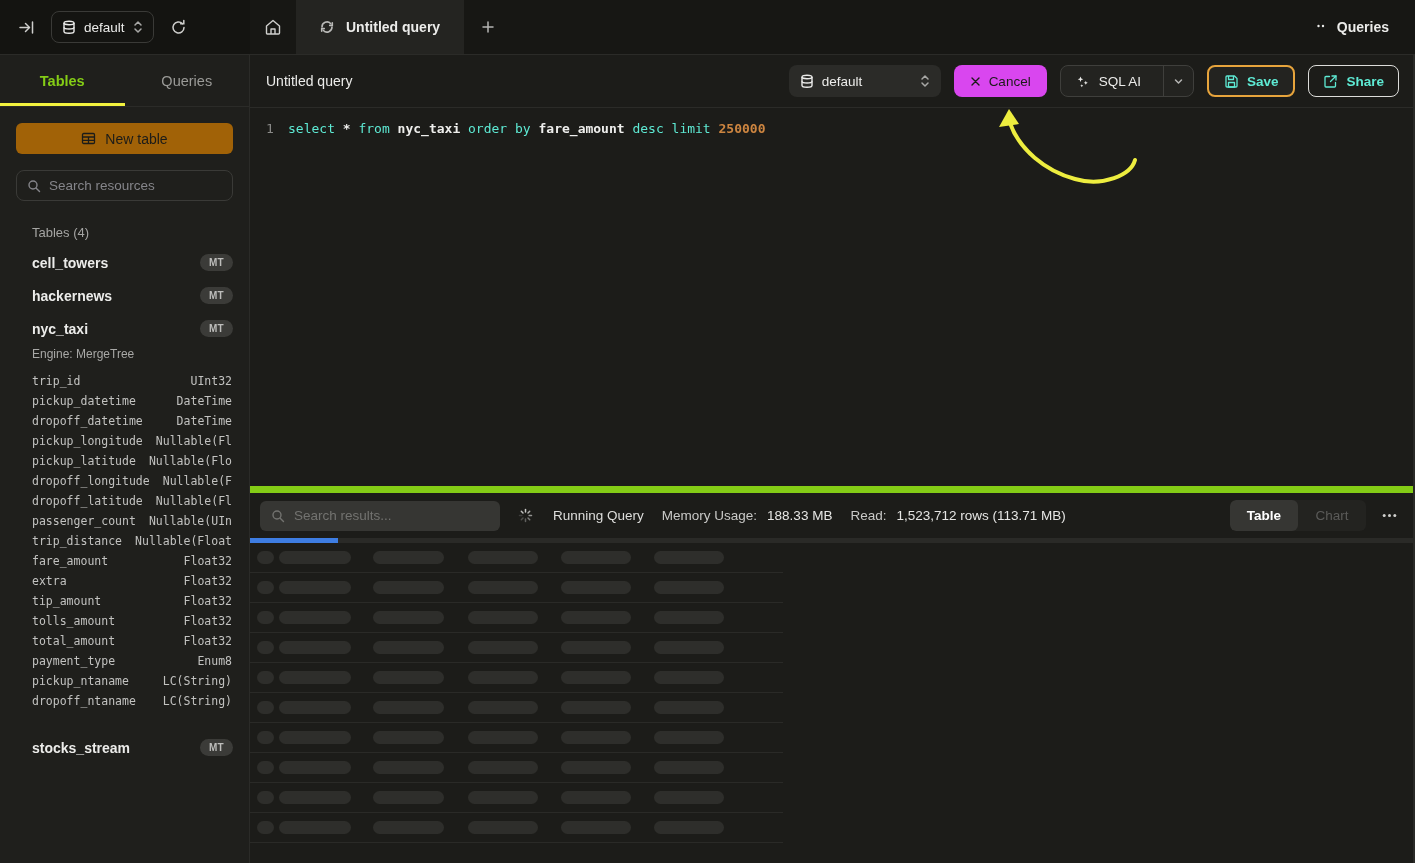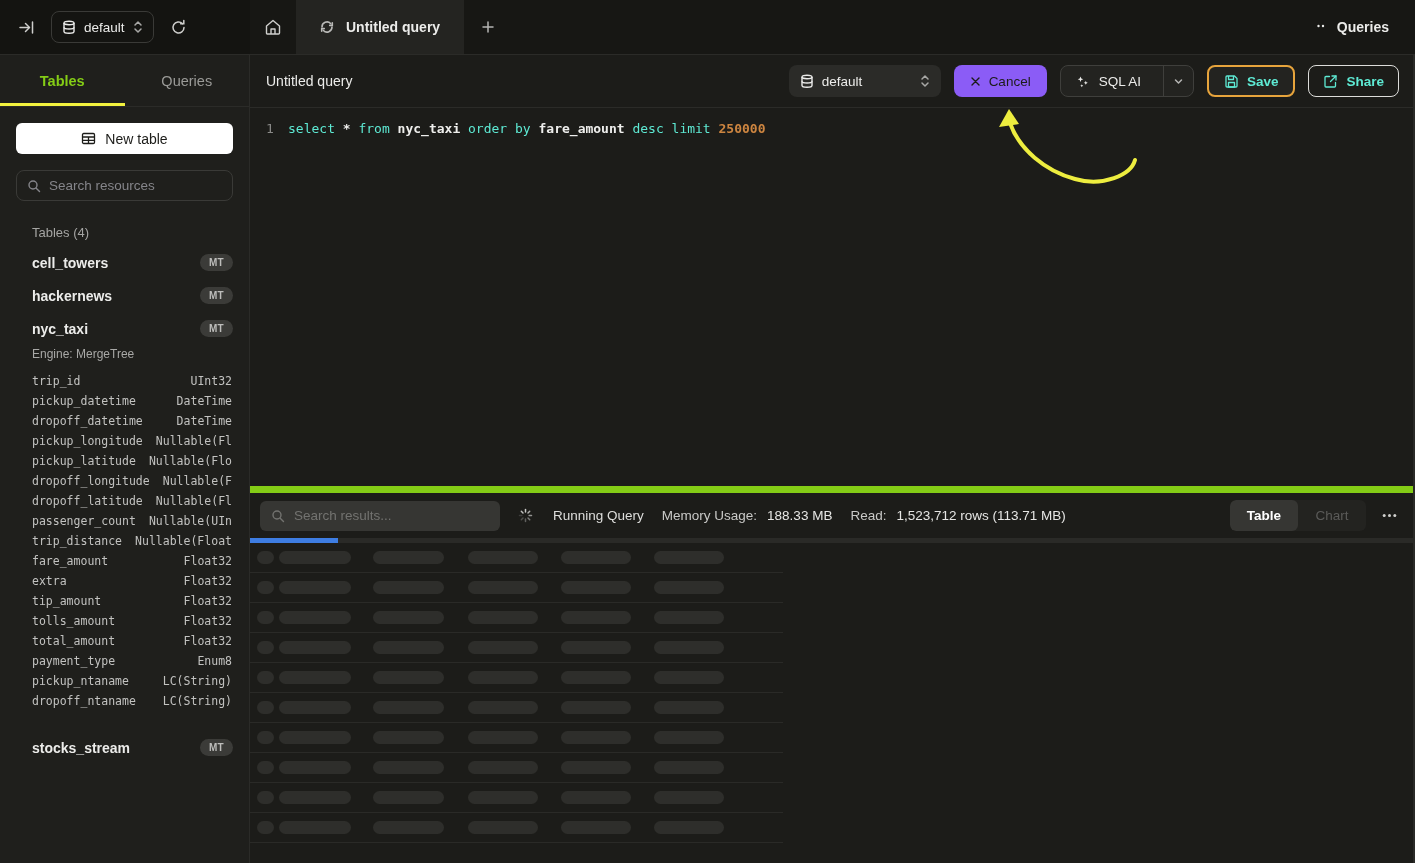--- a/index.html
+++ b/index.html
@@ -22,42 +22,42 @@
   .query-tab .spin { color:#b9b9b7; }
   .newtab-btn { width:48px; display:flex; align-items:center; justify-content:center; color:#b5b5b3; cursor:pointer; font-size:18px; }
   .topbar-right { display:flex; align-items:center; gap:9px; padding-right:26px; margin-left:auto; color:#ececea; font-size:14px; font-weight:700; cursor:pointer; }
 
   
   .sidebar { position:absolute; top:55px; left:0; width:250px; bottom:0; background:#1f1f1c; border-right:1px solid #2b2b28; overflow:hidden; }
   .sidebar-tabs { height:52px; display:flex; border-bottom:1px solid #2b2b28; }
   .sidebar-tab { flex:1; display:flex; align-items:center; justify-content:center; font-size:14.5px; color:#9a9a97; cursor:pointer; position:relative; font-weight:400; }
   .sidebar-tab.active { color:#84cc16; font-weight:700; }
   .sidebar-tab.active::after { content:""; position:absolute; left:0; right:0; bottom:0; height:3px; background:#f2f23e; }
-  .new-table-btn { margin:16px; width:217px; height:31px; display:flex; align-items:center; justify-content:center; gap:9px; background:#ffffff; color:#1c1c19; border:none; border-radius:6px; font-size:14px; font-weight:400; cursor:pointer; font-family:"Liberation Sans", sans-serif; }
+  .new-table-btn { margin:16px; width:217px; height:31px; display:flex; align-items:center; justify-content:center; gap:9px; background:#a16207; color:#1c1c19; border:none; border-radius:6px; font-size:14px; font-weight:400; cursor:pointer; font-family:"Liberation Sans", sans-serif; }
   .search-box { margin:0 16px; width:217px; height:31px; display:flex; align-items:center; gap:8px; padding:0 10px; border:1px solid #3a3a37; border-radius:8px; color:#85858a; }
   .search-box input { flex:1; background:transparent; border:none; outline:none; color:#d8d8d6; font-size:13.5px; font-family:"Liberation Sans", sans-serif; }
   .search-box input::placeholder { color:#85858a; }
   .section-label { margin:24px 16px 6px 32px; font-size:13px; color:#a5a5a3; }
   .table-row { display:flex; align-items:center; justify-content:space-between; height:33px; padding:0 16px 0 32px; cursor:pointer; }
   .table-row .tname { font-size:14px; font-weight:700; color:#ececea; }
   .mt-badge { background:#3b3b38; color:#bdbdbb; font-size:10px; font-weight:700; padding:3px 9px; border-radius:9px; letter-spacing:.3px; }
   .engine-line { margin:2px 16px 10px 32px; font-size:12px; color:#a8a8a6; }
   .columns { margin:0 17px 6px 32px; font-family:"DejaVu Sans Mono", monospace; font-size:11.5px; color:#c2c2c0; }
   .col-row { display:flex; justify-content:space-between; line-height:20px; white-space:nowrap; overflow:hidden; }
   .col-row .ctype { margin-left:6px; }
   .gap-row { height:14px; }
 
   
   .query-header { position:absolute; left:250px; top:55px; right:0; height:53px; display:flex; align-items:center; padding:0 16px; border-bottom:1px solid #2b2b28; background:#1c1c19; }
   .qh-title { font-size:14px; color:#ececea; }
   .qh-actions { margin-left:auto; display:flex; align-items:center; gap:13px; }
   .btn { height:32px; display:flex; align-items:center; gap:8px; border-radius:8px; font-size:13.5px; cursor:pointer; border:none; font-family:"Liberation Sans", sans-serif; }
   .btn-dbselect { background:#2b2b28; color:#ececea; padding:0 11px; width:152px; }
   .btn-dbselect .lbl { flex:1; text-align:left; }
-  .btn-cancel { background:#8b5cf6; color:#1c1c19; padding:0 16px; }
+  .btn-cancel { background:#d946ef; color:#1c1c19; padding:0 16px; }
   .btn-cancel .x { font-size:13px; }
   .btn-sqlai { background:#232320; color:#ececea; border:1px solid #3f3f3c; padding:0; }
   .btn-sqlai .main { display:flex; align-items:center; gap:9px; padding:0 14px; }
   .btn-sqlai .chev { display:flex; align-items:center; justify-content:center; width:30px; align-self:stretch; border-left:1px solid #3f3f3c; color:#b5b5b3; }
   .btn-save { background:#232320; color:#5eead4; border:2px solid #e7a43c; padding:0 15px; font-weight:700; }
   .btn-share { background:transparent; color:#5eead4; border:1px solid #dcdcda; padding:0 14px; font-weight:700; }
 
   
   .editor { position:absolute; left:250px; top:108px; right:2px; height:378px; background:#1c1c19; }
   .code-line { display:flex; padding:11px 0 0 16px; font-family:"DejaVu Sans Mono", monospace; font-size:13px; line-height:19px; }

